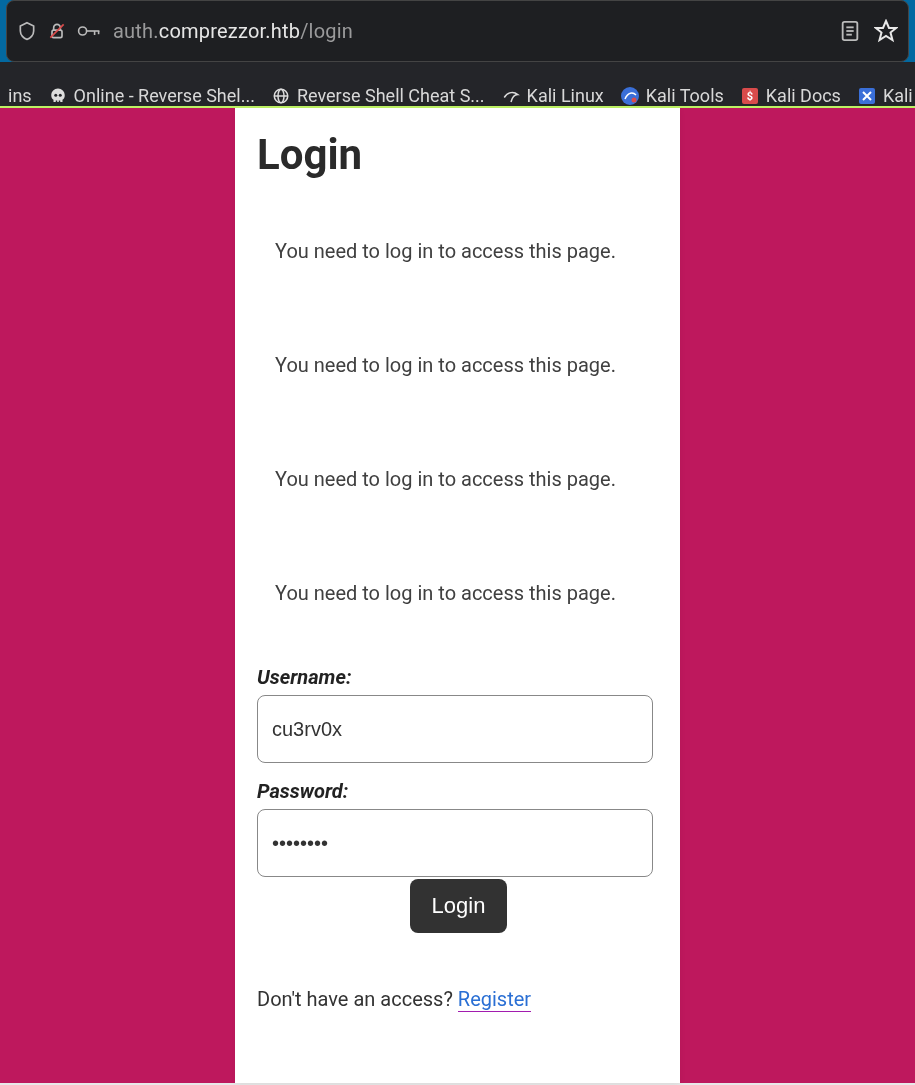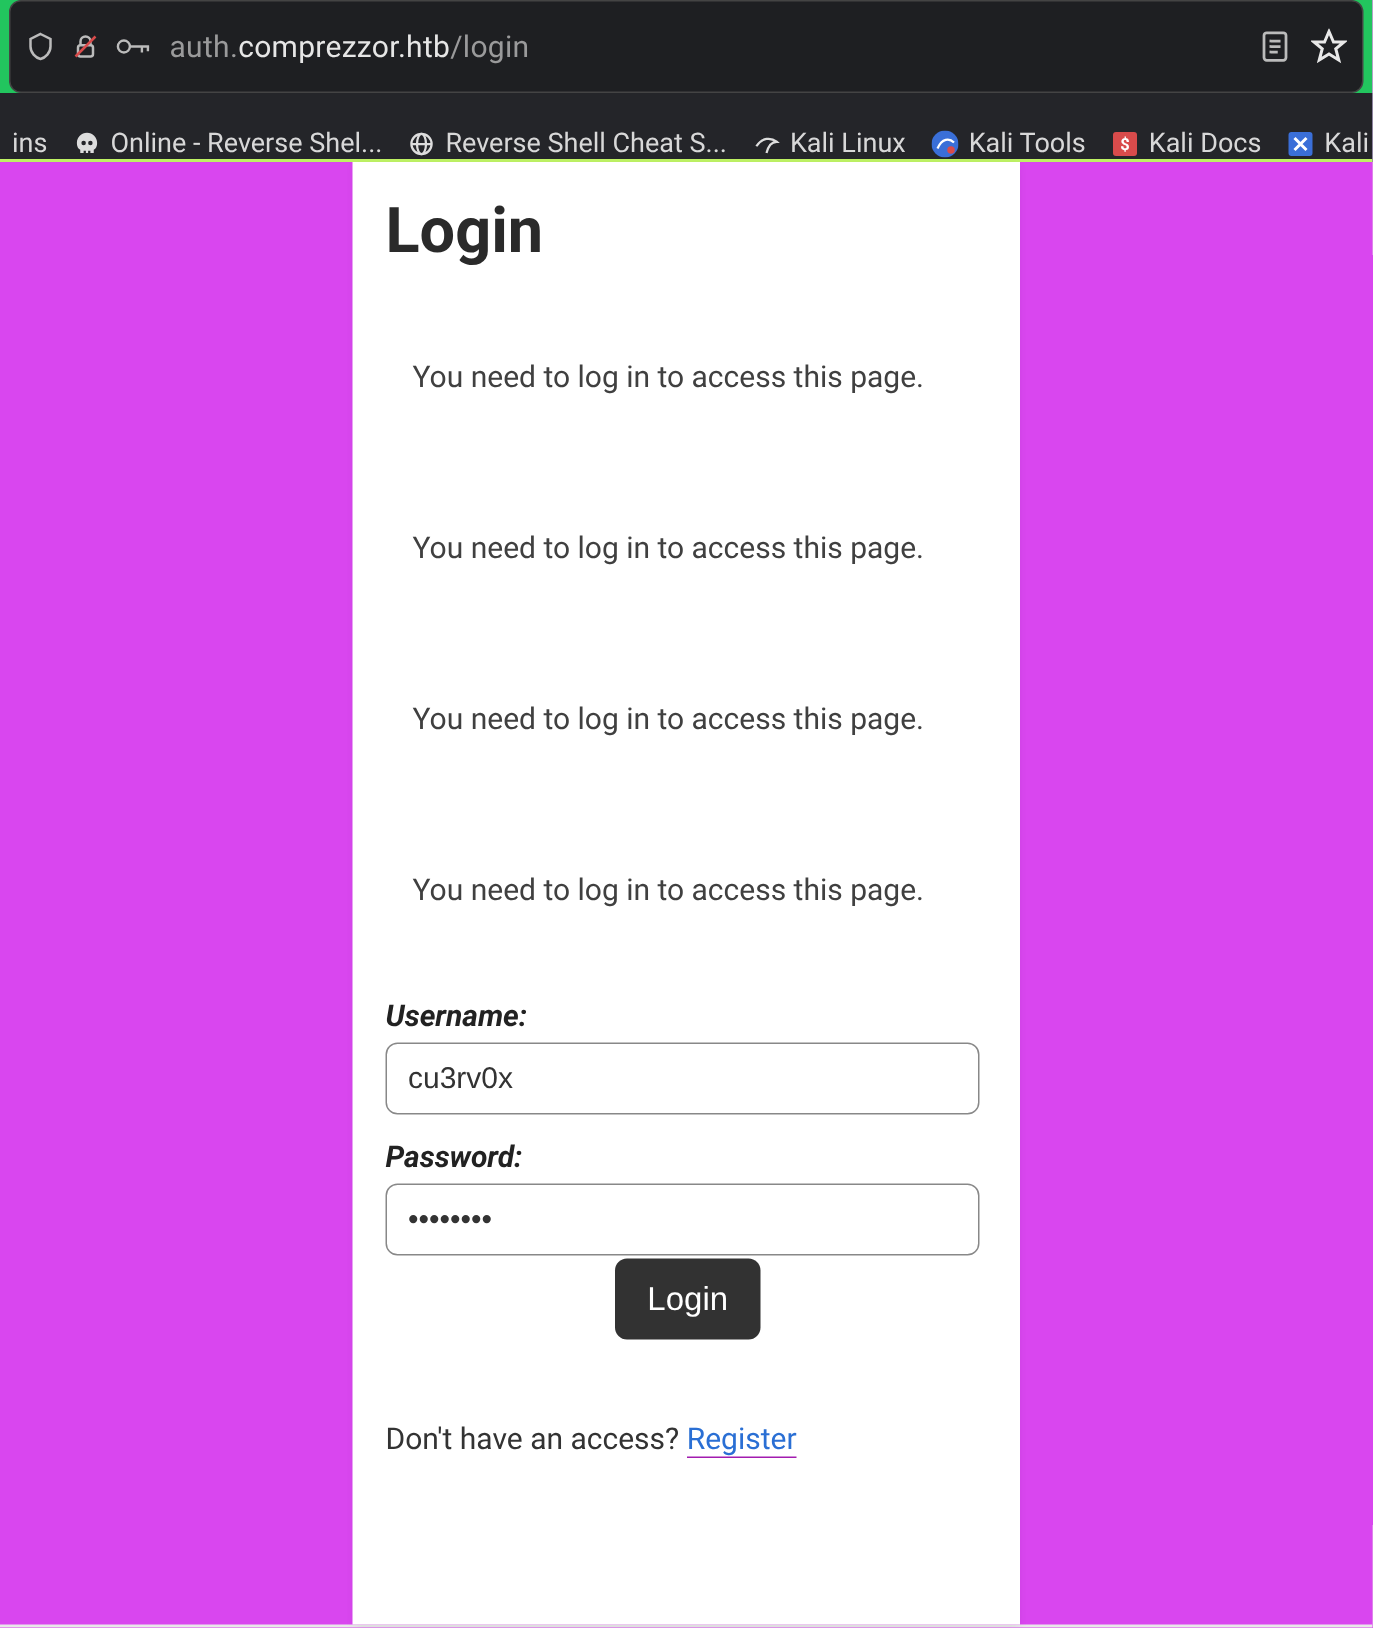--- a/index.html
+++ b/index.html
@@ -8,21 +8,21 @@
       box-sizing: border-box;
     }
     body {
       font-family: -apple-system, BlinkMacSystemFont, "Segoe UI", Roboto, Ubuntu, "Helvetica Neue", sans-serif;
       background: #e8e8e8;
       width: 915px;
       height: 1085px;
       overflow: hidden;
     }
     .browser-chrome {
-      background: #22c55e;
+      background: #0369a1;
     }
     .address-bar {
       display: flex;
       align-items: center;
       height: 62px;
       padding: 0 10px;
       border: 1px solid #444;
       border-radius: 8px;
       margin: 0 6px;
       background: #1e1f22;
@@ -68,21 +68,21 @@
       flex-shrink: 0;
     }
     .bookmark .icon-slot {
       width: 20px;
       height: 20px;
       display: flex;
       align-items: center;
       justify-content: center;
     }
     .page-bg {
-      background: #d946ef;
+      background: #be185d;
       height: calc(1085px - 110px);
       display: flex;
       justify-content: center;
       padding-top: 0;
     }
     .card {
       background: #fff;
       width: 445px;
       padding: 22px 20px 40px 22px;
       box-shadow: 0 2px 6px rgba(0,0,0,0.06);
@@ -104,21 +104,21 @@
     .form-label {
       font-size: 20px;
       font-weight: 700;
       color: #222;
       display: block;
       margin-bottom: 6px;
       font-style: italic;
     }
     .text-input {
       width: 396px;
-      height: 48px;
+      height: 68px;
       border: 1px solid #888;
       border-radius: 8px;
       font-size: 20px;
       padding: 0 14px;
       color: #333;
       outline: none;
       background: #fff;
     }
     .field-group {
       margin-bottom: 16px;

